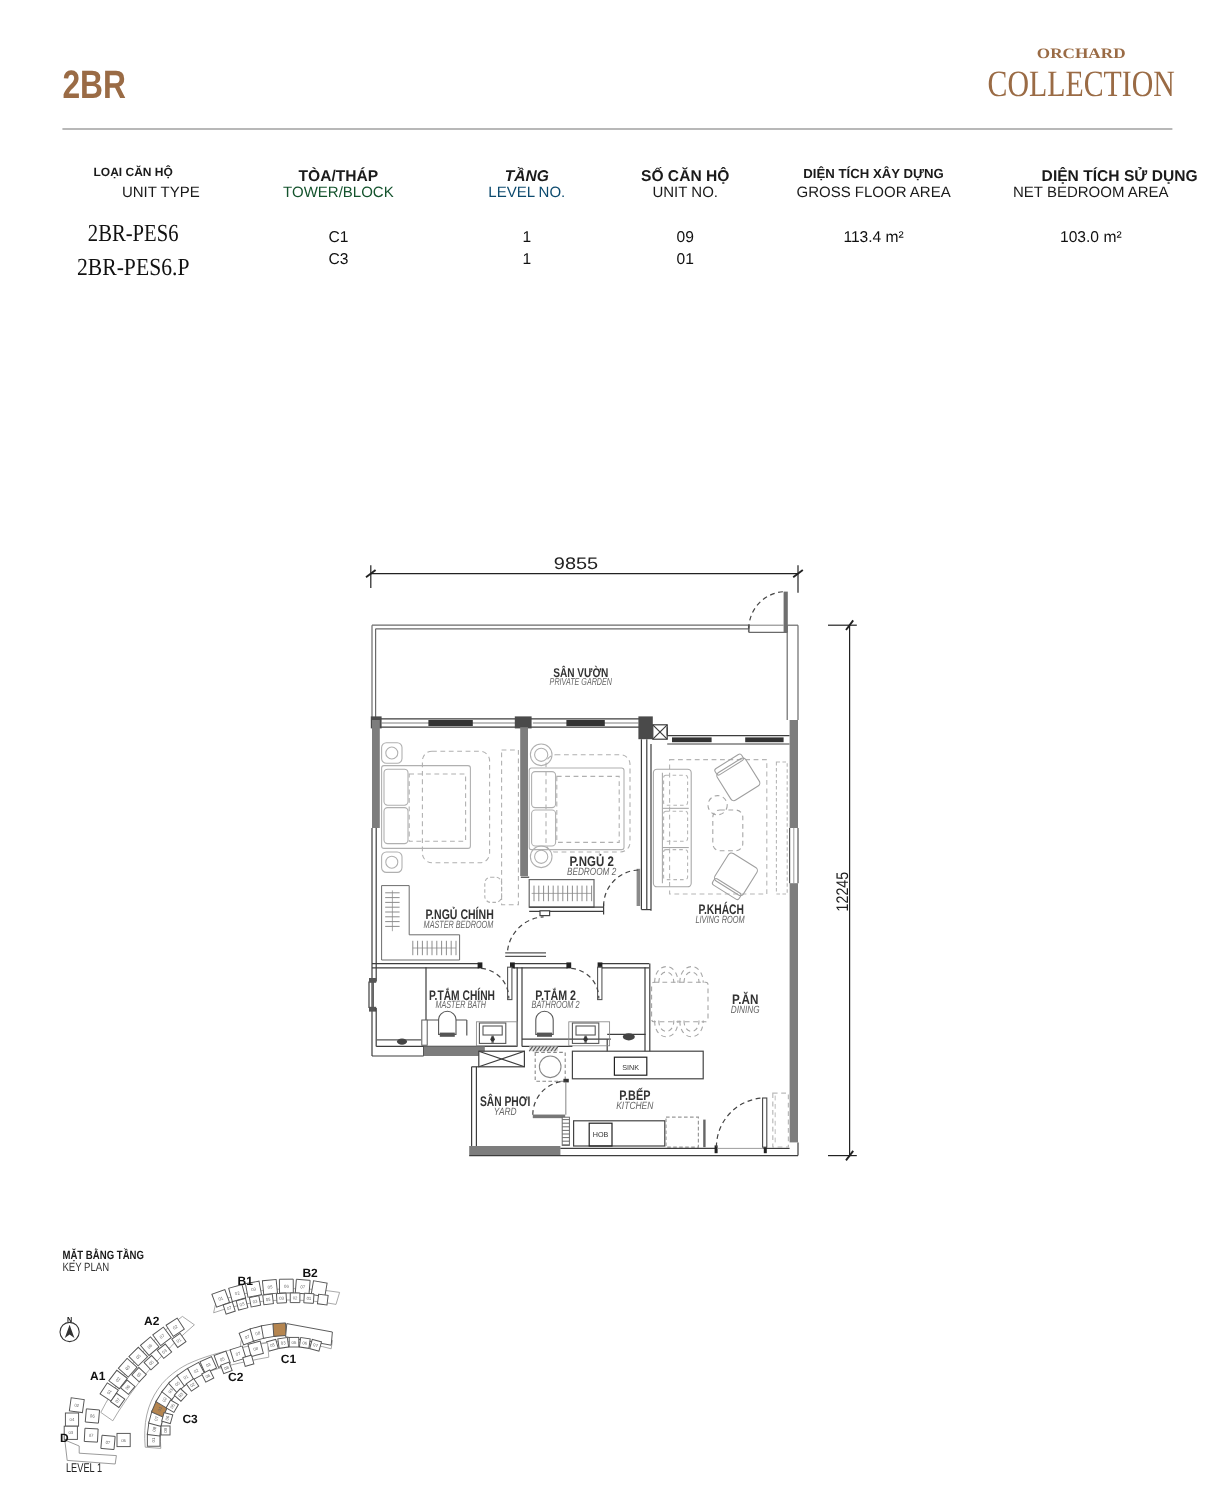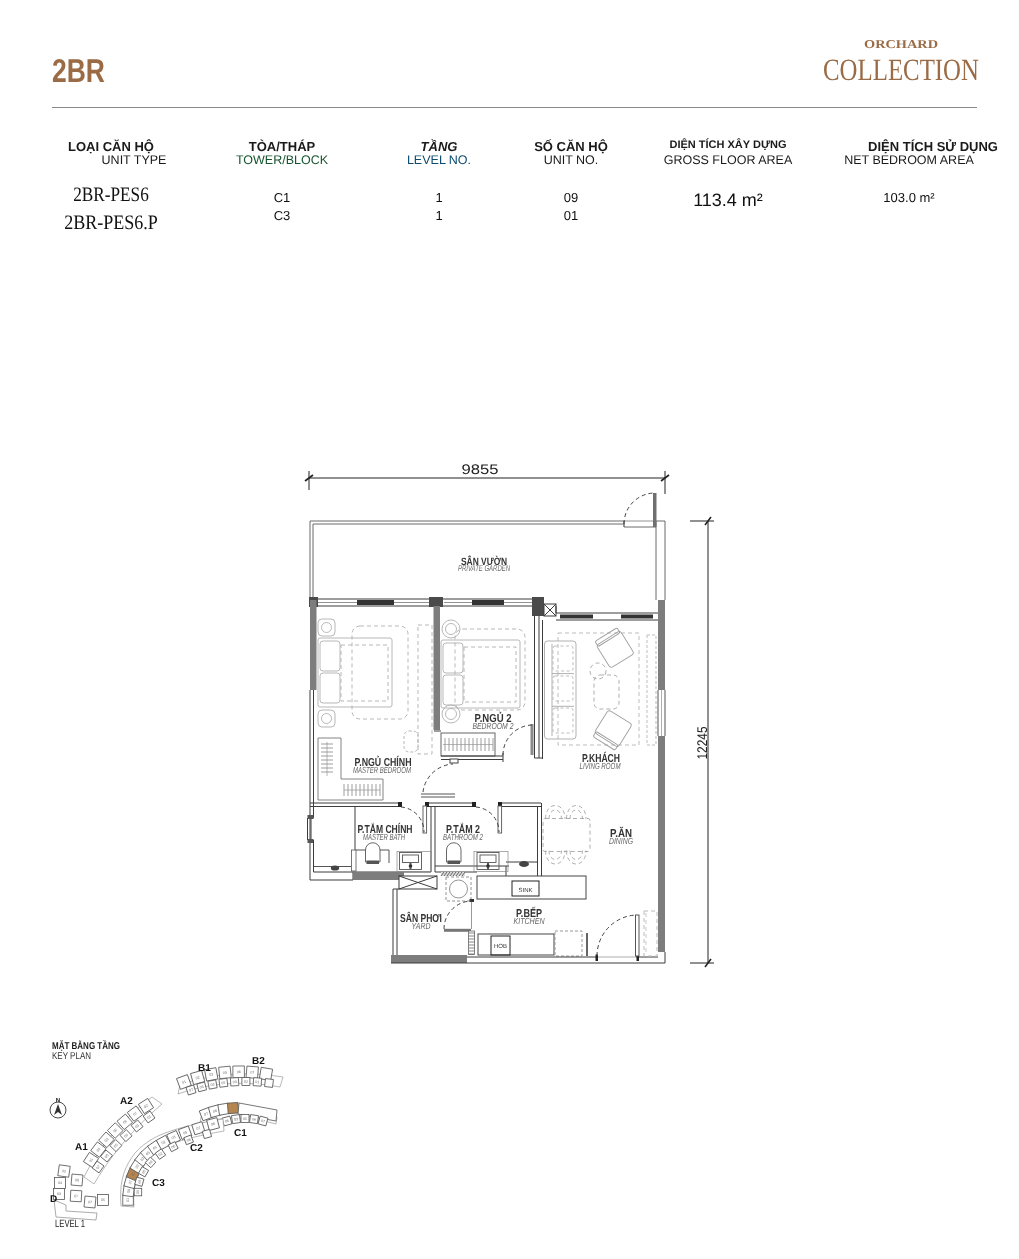--- a/index.html
+++ b/index.html
@@ -16,21 +16,21 @@
 
     <text x="52" y="82" font-size="33" font-weight="bold" fill="#9a6b45" font-family="Liberation Sans" textLength="53" lengthAdjust="spacingAndGlyphs">2BR</text>
 
     <text x="901" y="48" font-size="12" font-weight="bold" fill="#9a6b45" text-anchor="middle" font-family="Liberation Serif" textLength="74" lengthAdjust="spacingAndGlyphs">ORCHARD</text>
 
     <text x="901" y="80" font-size="31" fill="#9a6b45" text-anchor="middle" font-family="Liberation Serif" textLength="156" lengthAdjust="spacingAndGlyphs">COLLECTION</text>
   </svg>
 
   <div class="abs" style="left:52px;top:107px;width:925px;height:1px;background:#8a8a8a;"></div>
 
-  <div class="abs ctr" style="left:111px;top:139px;font-size:13px;font-weight:bold;color:#1a1a1a;">LOẠI CĂN HỘ</div>
+  <div class="abs ctr" style="left:111px;top:139px;font-size:10px;font-weight:bold;color:#1a1a1a;">LOẠI CĂN HỘ</div>
   <div class="abs ctr" style="left:111px;top:153px;font-size:12.5px;color:#1a1a1a;padding-left:46px;">UNIT TYPE</div>
 
   <div class="abs ctr" style="left:282px;top:139px;font-size:13px;font-weight:bold;color:#1a1a1a;">TÒA/THÁP</div>
   <div class="abs ctr" style="left:282px;top:153px;font-size:12.5px;color:#14532d;">TOWER/BLOCK</div>
 
   <div class="abs ctr" style="left:439px;top:139px;font-size:13px;font-weight:bold;color:#1a1a1a;font-style:italic;">TẦNG</div>
   <div class="abs ctr" style="left:439px;top:153px;font-size:12.5px;color:#0c4a6e;">LEVEL NO.</div>
 
   <div class="abs ctr" style="left:571px;top:139px;font-size:13px;font-weight:bold;color:#1a1a1a;">SỐ CĂN HỘ</div>
   <div class="abs ctr" style="left:571px;top:153px;font-size:12.5px;color:#1a1a1a;">UNIT NO.</div>
@@ -39,21 +39,21 @@
   <div class="abs ctr" style="left:728px;top:153px;font-size:12.5px;color:#1a1a1a;">GROSS FLOOR AREA</div>
 
   <div class="abs ctr" style="left:909px;top:139px;font-size:13px;font-weight:bold;color:#1a1a1a;margin-left:24px;">DIỆN TÍCH SỬ DỤNG</div>
   <div class="abs ctr" style="left:909px;top:153px;font-size:12.5px;color:#1a1a1a;">NET BEDROOM AREA</div>
 
   <div class="abs" style="left:111px;top:184px;font-size:20.5px;color:#111;font-family:'Liberation Serif',serif;transform:translateX(-50%) scaleX(0.84);white-space:nowrap;">2BR-PES6</div>
 
   <div class="abs ctr" style="left:282px;top:190px;font-size:13px;color:#111;">C1</div>
   <div class="abs ctr" style="left:439px;top:190px;font-size:13px;color:#111;">1</div>
   <div class="abs ctr" style="left:571px;top:190px;font-size:13px;color:#111;">09</div>
-  <div class="abs ctr" style="left:728px;top:190px;font-size:18px;color:#111;">113.4 m²</div>
+  <div class="abs ctr" style="left:728px;top:190px;font-size:13px;color:#111;">113.4 m²</div>
   <div class="abs ctr" style="left:909px;top:190px;font-size:13px;color:#111;">103.0 m²</div>
 
   <div class="abs" style="left:111px;top:212px;font-size:20.5px;color:#111;font-family:'Liberation Serif',serif;transform:translateX(-50%) scaleX(0.88);white-space:nowrap;">2BR-PES6.P</div>
 
   <div class="abs ctr" style="left:282px;top:208px;font-size:13px;color:#111;">C3</div>
   <div class="abs ctr" style="left:439px;top:208px;font-size:13px;color:#111;">1</div>
   <div class="abs ctr" style="left:571px;top:208px;font-size:13px;color:#111;">01</div>
 
   <svg class="abs" style="left:0;top:0;" width="1019" height="1259" viewBox="0 0 1019 1259">
     <g fill="none" stroke="#3d3d3d" stroke-width="1">

